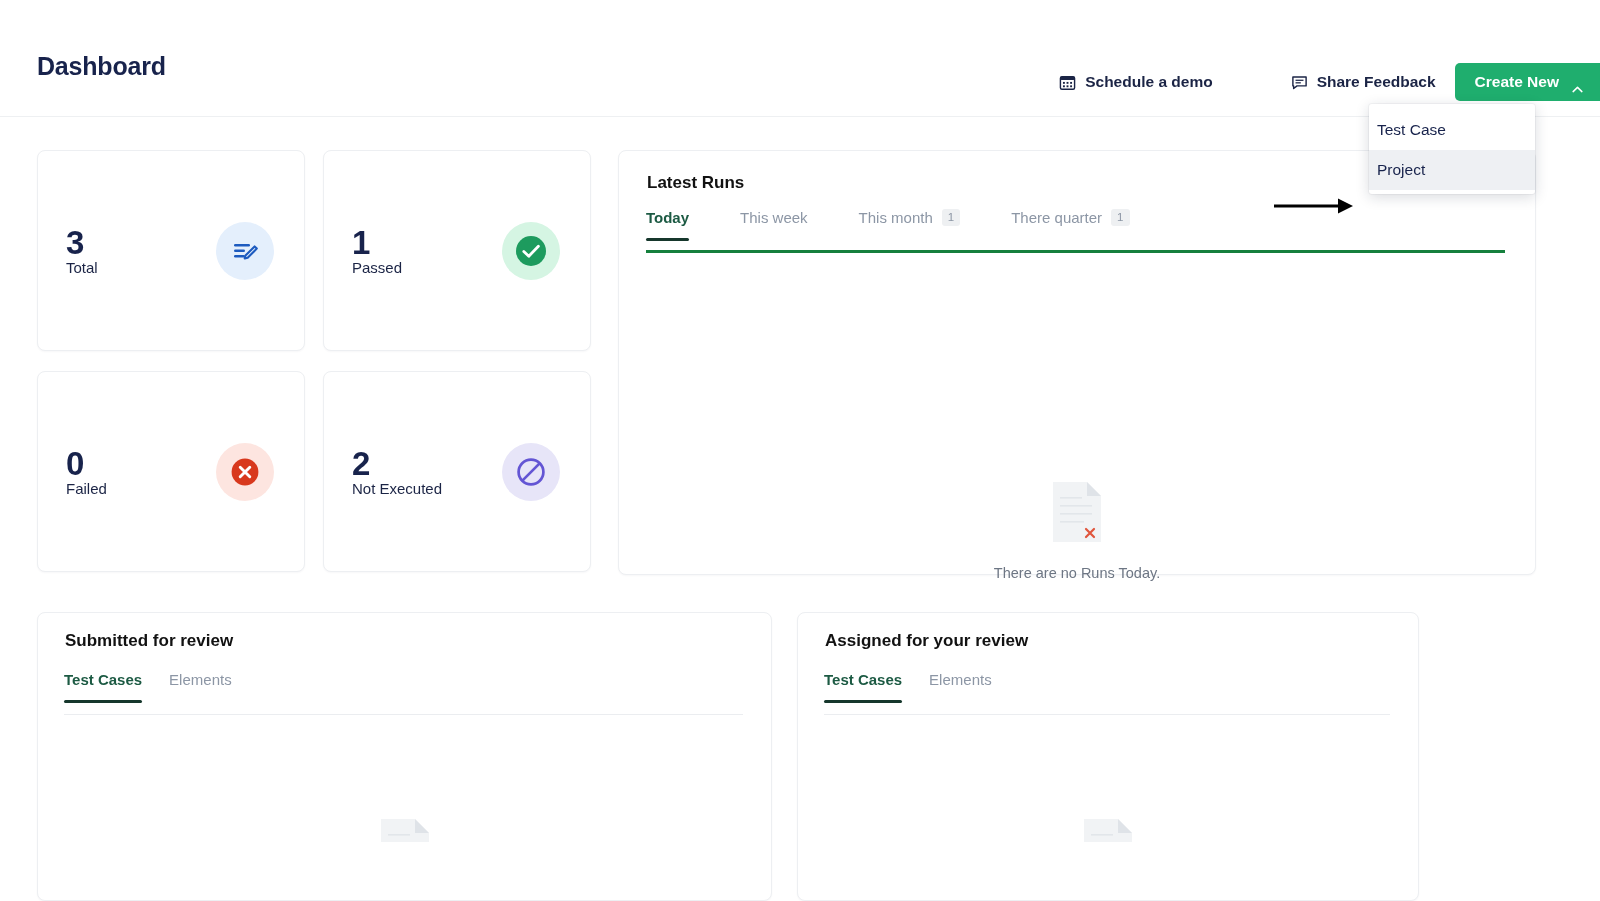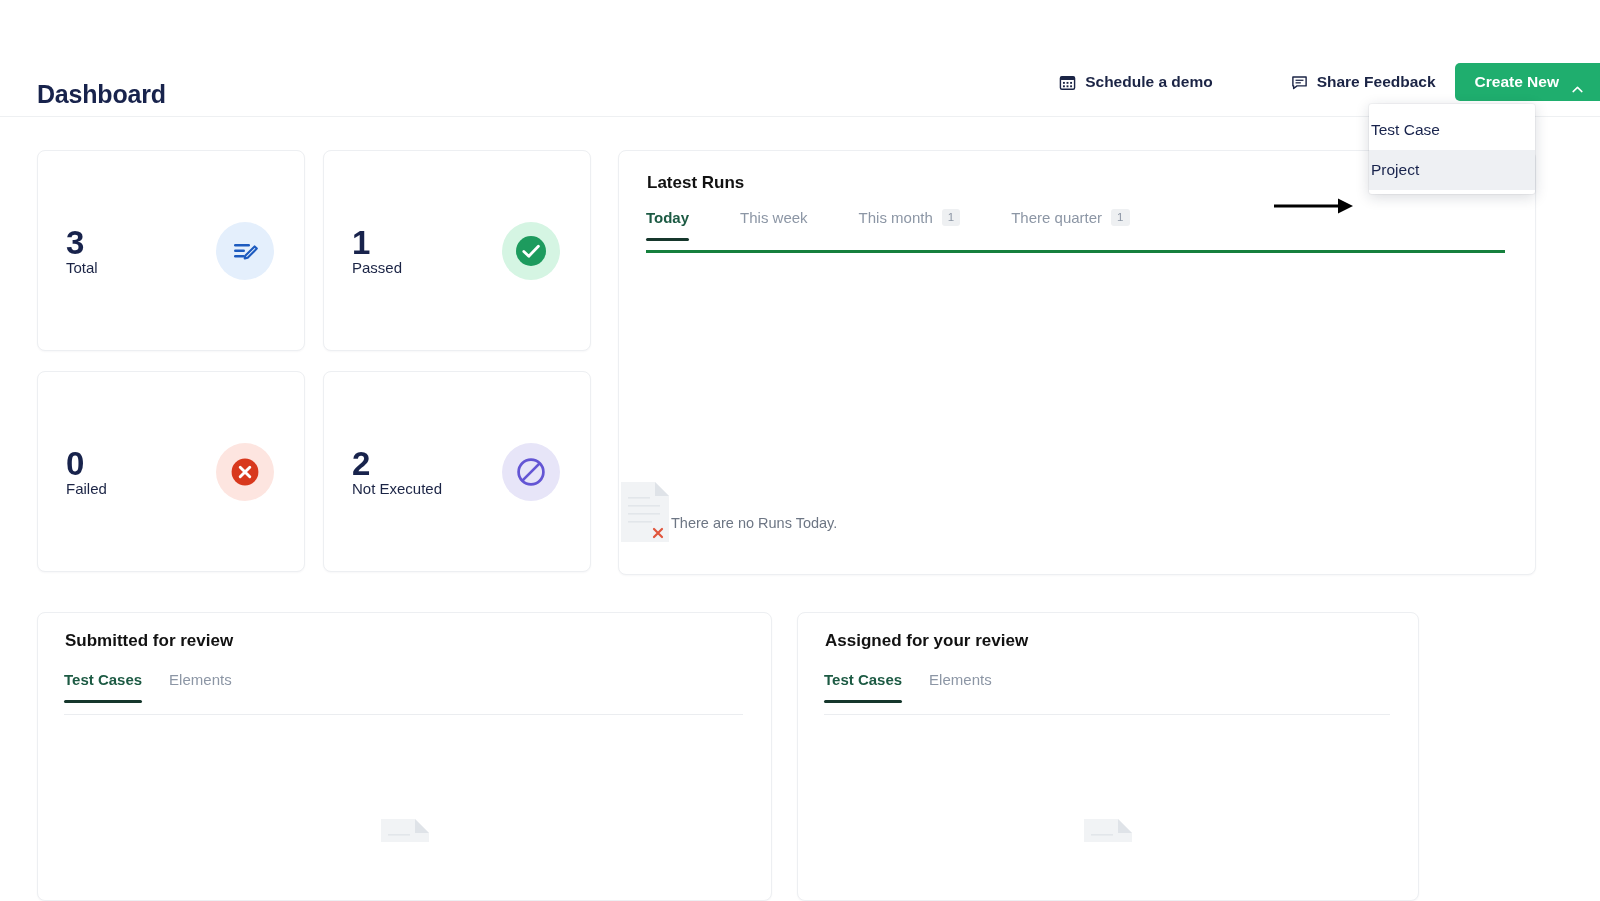--- a/index.html
+++ b/index.html
@@ -11,21 +11,21 @@
   }
   .page { position: relative; width: 1600px; height: 901px; background:#fff; }
 
   
   .header {
     position: absolute; left:0; top:0; width:1600px; height:117px;
     border-bottom: 1px solid #eef0f2;
     background:#fff;
   }
   .page-title {
-    position:absolute; left:37px; top:80px;
+    position:absolute; left:37px; top:52px;
     font-size:25px; font-weight:bold; color:#18234c;
     letter-spacing:-0.2px;
   }
   .header-actions {
     position:absolute; right:0; top:63px;
     display:flex; align-items:center; gap:0px;
   }
   .hdr-link {
     display:flex; align-items:center; gap:9px;
     font-size:15.5px; font-weight:bold; color:#1b2445;
@@ -46,21 +46,21 @@
 
   
   .dropdown {
     position:absolute; left:1369px; top:104px; width:166px;
     background:#fff; border-radius:3px;
     box-shadow: 0 3px 14px rgba(25,35,60,.17), 0 0 0 1px rgba(25,35,60,.04);
     padding:6px 0 4px 0; z-index:40;
   }
   .dd-item {
     height:40px; display:flex; align-items:center;
-    padding:0 2px; font-size:15.5px; color:#18234c;
+    padding:0 8px; font-size:15.5px; color:#18234c;
     cursor:pointer;
   }
   .dd-item.active { background:#eef0f3; }
 
   
   .arrow-ann { position:absolute; left:1274px; top:197px; width:80px; height:18px; z-index:45; }
 
   
   .card {
     position:absolute; background:#fff;
@@ -100,21 +100,21 @@
   .tab.active::after {
     content:""; position:absolute; left:0; right:0; bottom:-1px;
     height:3px; background:#16372c; border-radius:2px;
   }
   .tab-badge {
     background:#eef0f2; color:#8c96a5; font-size:11.5px;
     border-radius:3px; padding:2px 6px; line-height:1.1;
   }
   .empty {
     position:absolute; left:0; right:0; top:330px;
-    display:flex; flex-direction:row; align-items:center; gap:0;
+    display:flex; flex-direction:column; align-items:center; gap:0;
   }
   .empty-txt { font-size:14.5px; color:#6d7684; margin-top:22px; }
 
   
   .docicon { width:52px; height:62px; display:block; }
 
   
   .review { top:612px; height:289px; }
   .review.left  { left:37px;  width:735px; }
   .review.right { left:797px; width:622px; }

